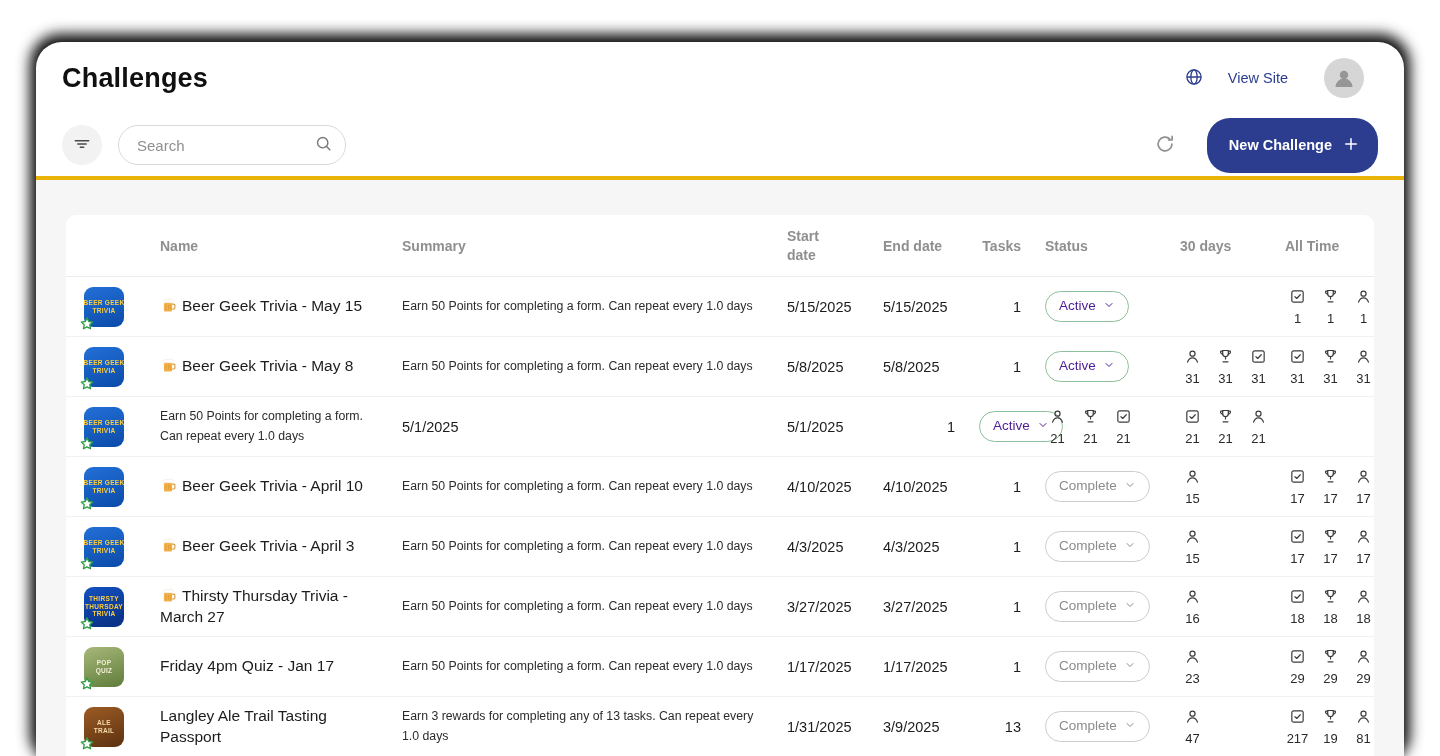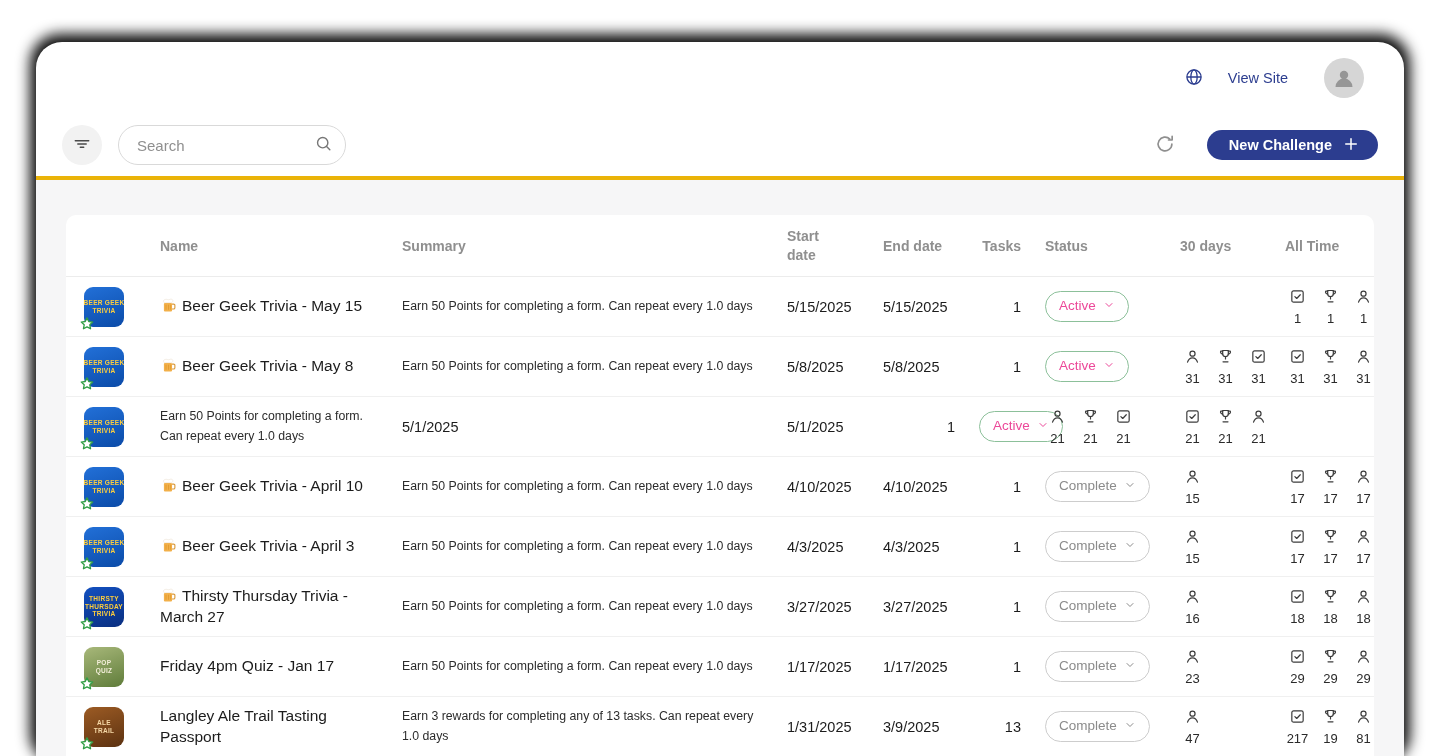--- a/index.html
+++ b/index.html
@@ -20,21 +20,21 @@
   .toolbar{height:66px;display:flex;align-items:center;gap:16px;padding:0 26px;border-bottom:4px solid #eab308;flex:0 0 auto}
   .icon-btn{width:40px;height:40px;border-radius:50%;border:none;background:#f2f2f2;color:#4a4a4a;display:flex;align-items:center;justify-content:center;cursor:pointer}
   .icon-btn svg{width:20px;height:20px}
   .icon-btn.plain{background:transparent;color:#8f8f8f}
   .icon-btn.plain svg{width:22px;height:22px}
   .search{width:228px;height:40px;border:1px solid #d9d9d9;border-radius:20px;display:flex;align-items:center;padding:0 12px 0 16px;gap:8px;background:#fff}
   .search input{border:none;outline:none;flex:1;font-size:15px;color:#444;font-family:inherit;background:transparent;min-width:0}
   .search input::placeholder{color:#8f8f8f}
   .search svg{width:19px;height:19px;color:#777;flex:0 0 auto}
   .toolbar-right{margin-left:auto;display:flex;align-items:center;gap:22px}
-  .btn-primary{height:30px;padding:0 18px 0 22px;border:none;border-radius:23px;background:#2c3d8f;color:#fff;font-size:14.5px;font-weight:600;display:flex;align-items:center;gap:10px;cursor:pointer;font-family:inherit}
+  .btn-primary{height:55px;padding:0 18px 0 22px;border:none;border-radius:23px;background:#2c3d8f;color:#fff;font-size:14.5px;font-weight:600;display:flex;align-items:center;gap:10px;cursor:pointer;font-family:inherit}
   .btn-primary svg{width:18px;height:18px}
 
   .main{flex:1;background:#f6f6f7;padding:35px 30px 0;overflow:hidden}
   .table{background:#fff;border-radius:10px 10px 0 0;height:100%}
   .thead,.trow{display:grid;grid-template-columns:76px 242px 385px 96px 96px 66px 135px 105px 1fr;align-items:center;padding-left:18px}
   .thead{height:62px;border-bottom:1px solid #ececec;color:#8f8f8f;font-size:14px;font-weight:700}
   .trow{height:60px;border-bottom:1px solid #f0f0f0}
   .th-start span{display:inline-block;max-width:46px;line-height:1.35}
   .th-tasks{text-align:right;padding-right:24px}
 
@@ -45,37 +45,38 @@
   .badge svg{width:16px;height:16px;display:block}
 
   .c-name{font-size:15.5px;color:#1c1c1c;line-height:1.35;padding-right:12px}
   .beer{display:inline-block}
   .beer svg{width:17px;height:17px;vertical-align:-3px;margin-right:5px}
   .c-summary{font-size:12.3px;color:#2c2c2c;line-height:1.6;padding-right:18px}
   .c-date{font-size:14.5px;color:#1c1c1c}
   .c-tasks{font-size:14.5px;color:#1c1c1c;text-align:right;padding-right:24px}
 
   .pill{display:inline-flex;align-items:center;gap:7px;border-radius:17px;padding:7px 13px;font-size:13.5px;background:#fff;cursor:pointer;font-family:inherit;line-height:1.1}
-  .pill.active{border:1px solid #8cc09a;color:#ec4899}
+  .pill.active{border:1px solid #8cc09a;color:#4c1d95}
   .pill.complete{border:1px solid #cdcdcd;color:#8b8b8b}
   .pill svg{width:12px;height:12px}
 
   .c-stats{display:flex;gap:8px;align-self:center}
   .stat{width:25px;display:flex;flex-direction:column;align-items:center;gap:2px;color:#3c3c3c}
   .stat svg{width:17px;height:17px}
   .snum{font-size:13px;color:#2a2a2a}
 </style>
 </head>
 <body>
 
 <div class="shadow"></div>
 
 <div class="card">
 
   <div class="app-header">
+    <div class="title">Challenges</div>
     <div class="hdr-right">
       <button class="view-site">
         <span><svg viewBox="0 0 24 24" fill="none" stroke="currentColor" stroke-width="1.6">
               <circle cx="12" cy="12" r="8.5"></circle>
               <path d="M3.5 12h17"></path>
               <ellipse cx="12" cy="12" rx="3.8" ry="8.5"></ellipse>
             </svg></span>
         <span>View Site</span>
       </button>
       <div class="avatar">

